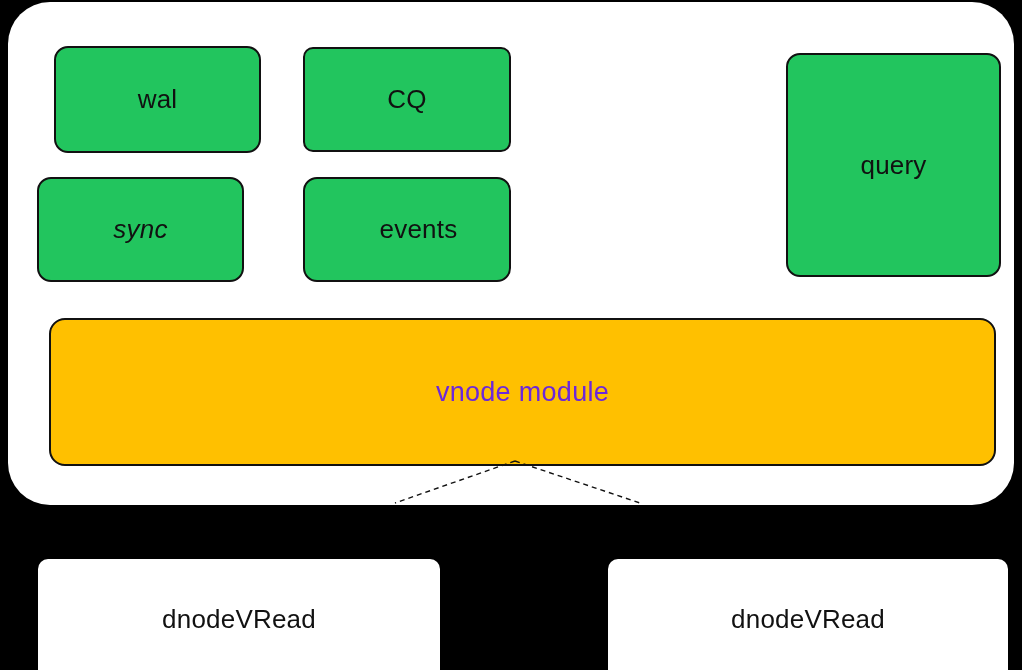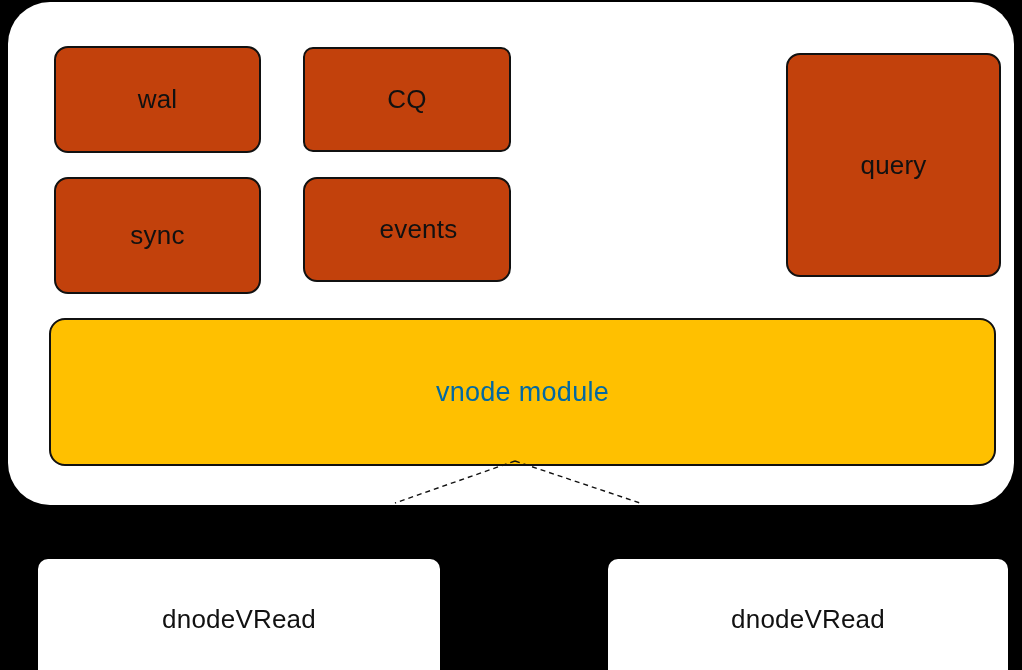--- a/index.html
+++ b/index.html
@@ -35,54 +35,54 @@
     box-sizing: border-box;
     background: #ffffff;
     border: 3px dashed #ffffff;
     border-radius: 42px;
   }
 
   
   .module-box {
     position: absolute;
     box-sizing: border-box;
-    background: #c2410c;
+    background: #22c55e;
     border: 2px solid #111111;
     border-radius: 14px;
     display: flex;
     align-items: center;
     justify-content: center;
     color: #111111;
     font-size: 26px;
     font-weight: 400;
     letter-spacing: 0.2px;
   }
 
   .box-wal    { left: 43px;  top: 41px;  width: 207px; height: 107px; }
   .box-cq     { left: 292px; top: 42px;  width: 208px; height: 105px; border-radius: 10px; }
   .box-tsdb   { left: 532px; top: 44px;  width: 213px; height: 226px; }
   .box-query  { left: 775px; top: 48px;  width: 215px; height: 224px; }
-  .box-sync   { left: 43px;  top: 172px; width: 207px; height: 117px; }
+  .box-sync   { left: 26px;  top: 172px; width: 207px; height: 105px; font-style: italic; }
   .box-events { left: 292px; top: 172px; width: 208px; height: 105px; padding-left: 23px; }
 
   
   .vnode-bar {
     position: absolute;
     left: 38px;
     top: 313px;
     width: 947px;
     height: 148px;
     box-sizing: border-box;
     background: #ffc000;
     border: 2px solid #111111;
     border-radius: 16px;
     display: flex;
     align-items: center;
     justify-content: center;
-    color: #0369a1;
+    color: #6d28d9;
     font-size: 27px;
     letter-spacing: 0.3px;
   }
 
   
   .connector-layer {
     position: absolute;
     left: 0;
     top: 0;
     width: 1022px;

